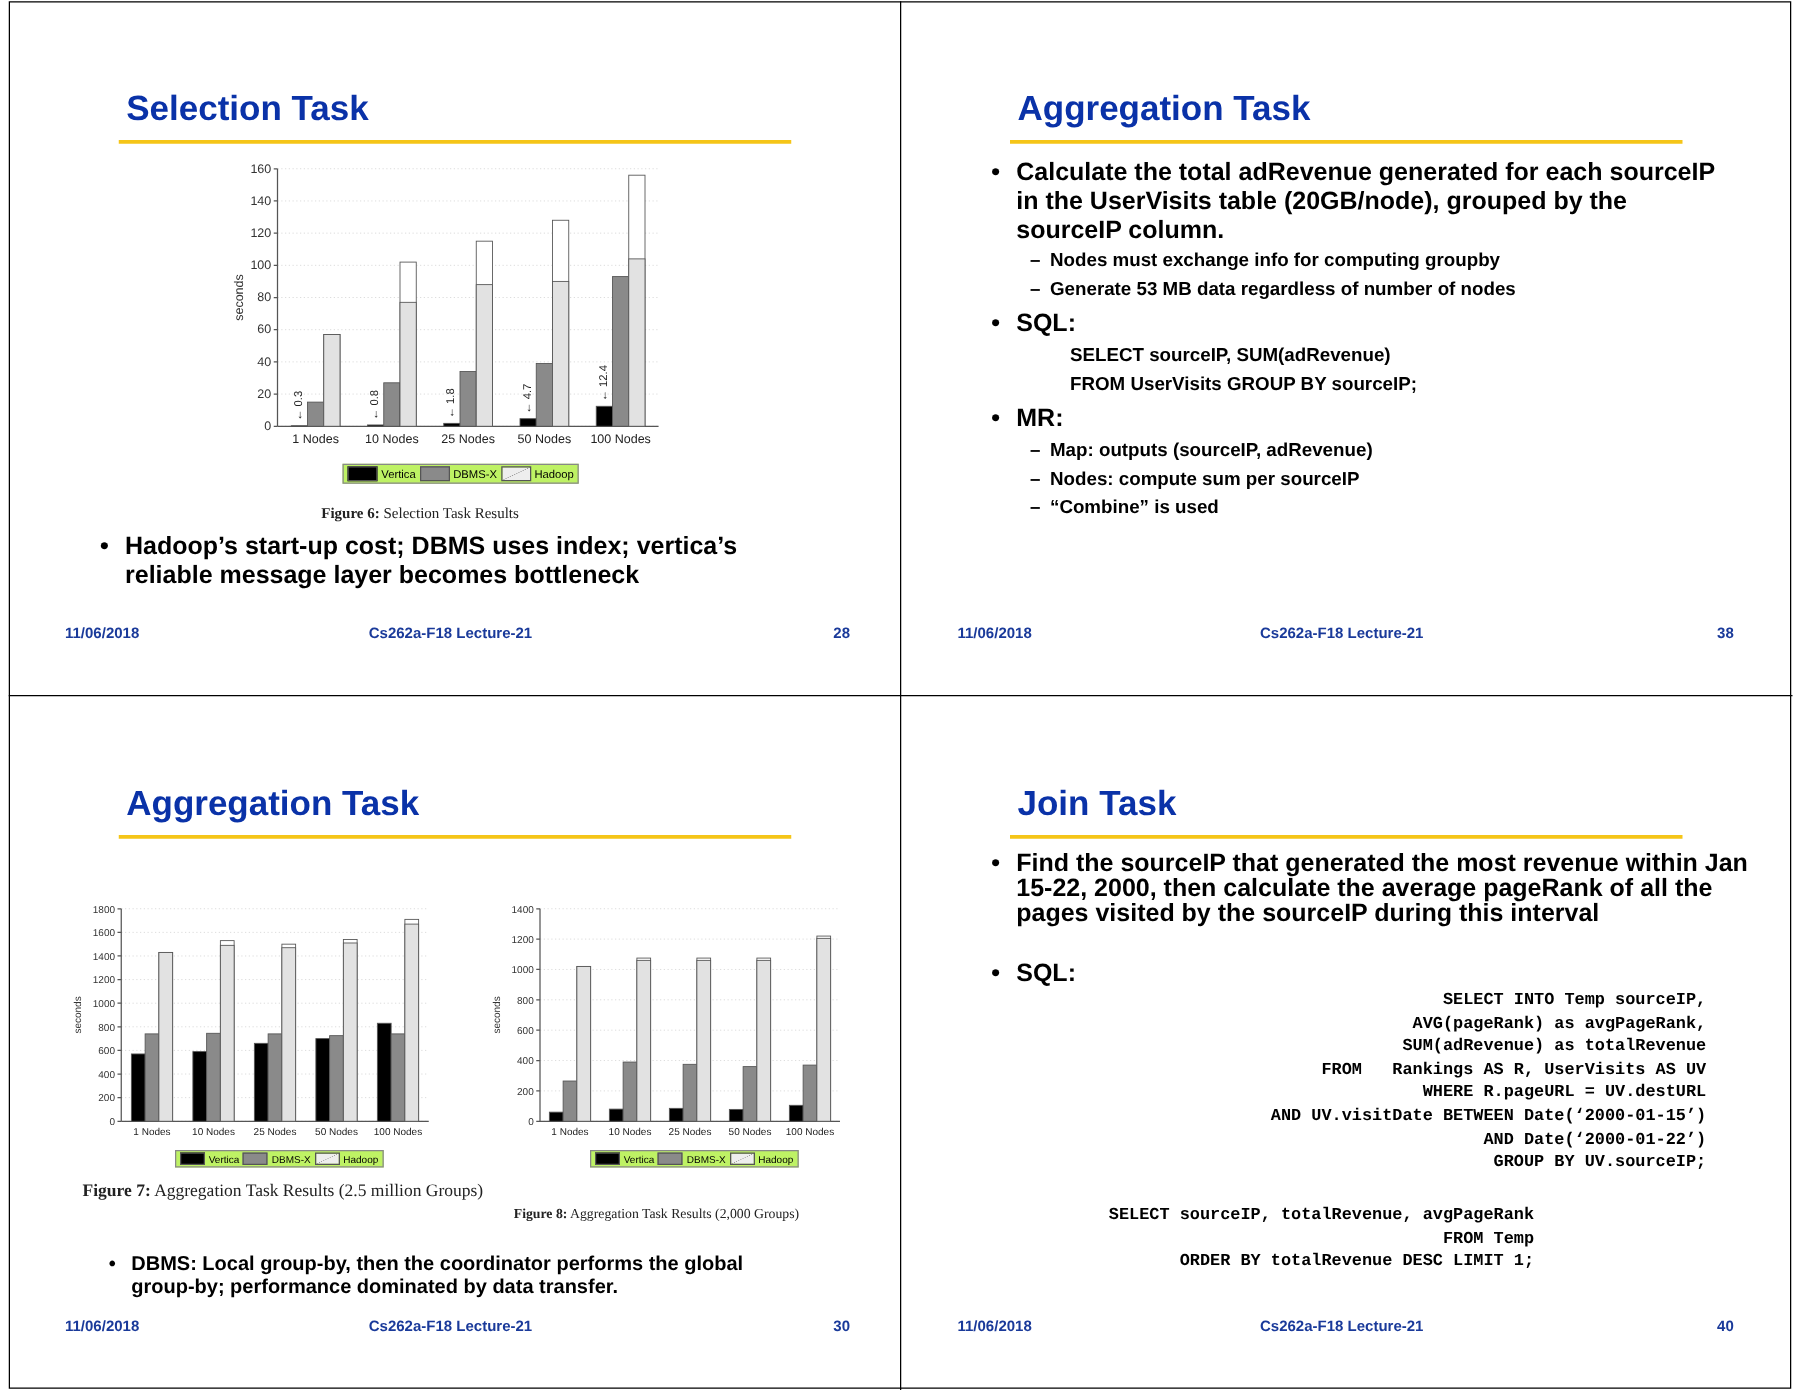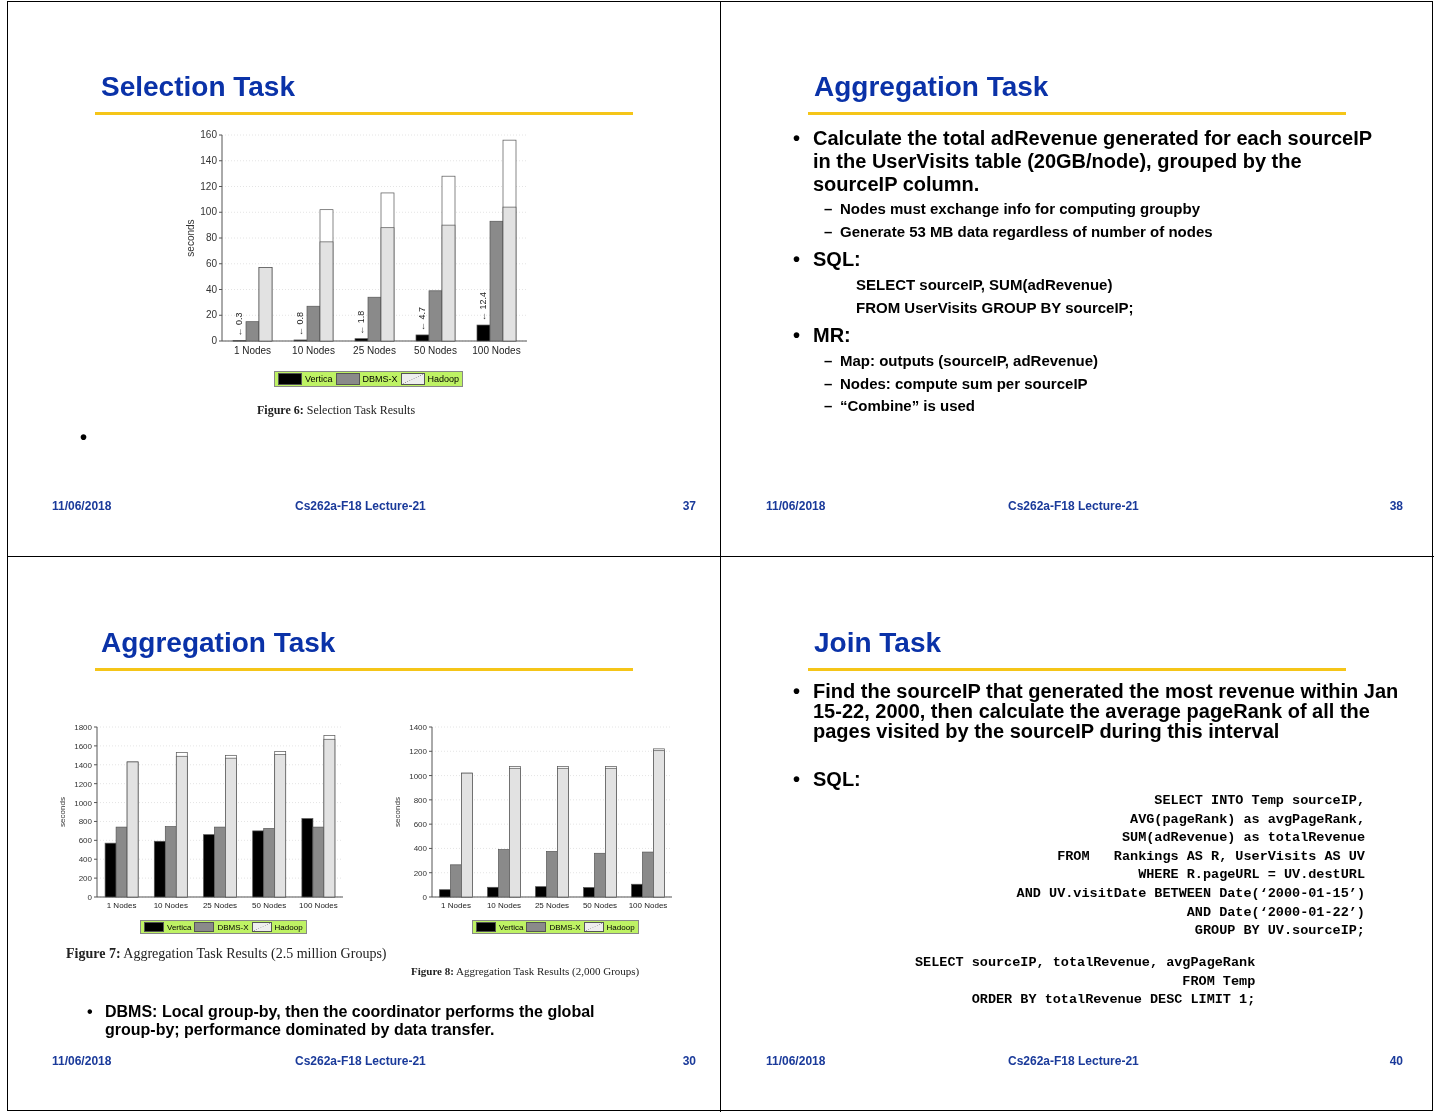--- a/index.html
+++ b/index.html
@@ -1,20 +1,20 @@
 <!DOCTYPE html>
 <html><head>
 <meta charset="utf-8">
 <style>
   html, body { margin:0; padding:0; background:#fff; }
   body { width:1440px; height:1113px; position:relative; overflow:hidden; font-family:"Liberation Sans", sans-serif; }
   .frame { position:absolute; left:7px; top:1px; width:1426px; height:1110px; border:1px solid #000; box-sizing:border-box; }
   .vline { position:absolute; left:720px; top:1px; width:1px; height:1111px; background:#000; }
   .hline { position:absolute; left:7px; top:556px; width:1427px; height:1px; background:#000; }
-  .slide { position:absolute; width:713px; height:555px;padding-left:16px; }
+  .slide { position:absolute; width:713px; height:555px; }
   .title { position:absolute; left:94px; top:70px; color:#0a32a8; font-weight:bold; font-size:28px; }
   .rule { position:absolute; left:88px; top:111px; width:538px; height:3px; background:#f5c518; }
   .footer { position:absolute; top:498px; font-size:12px; font-weight:bold; color:#1a3a9a; }
   .f-date { left:45px; }
   .f-course { left:288px; }
   .f-num { right:40px; }
   .bullet { position:absolute; font-weight:bold; color:#000; }
   .bullet .dot { position:absolute; left:-20px; }
   .sub { position:absolute; font-weight:bold; font-size:15px; }
   .sub .dash { position:absolute; left:-16px; }
@@ -100,25 +100,25 @@
   <div class="legend" style="left:267px;top:370px;">
     <span class="sw" style="background:#000"></span>
       <span>Vertica</span>
     <span class="sw" style="background:#8a8a8a"></span>
       <span>DBMS-X</span>
     <span class="sw" style="background:linear-gradient(155deg,#eee 48%,#999 50%,#eee 52%)"></span>
       <span>Hadoop</span>
   </div>
   <div class="caption" style="left:250px;top:402px;"><b>Figure 6:</b> <span>Selection Task Results</span></div>
   <div class="bullet" style="left:93px;top:425px;width:540px;font-size:20px;line-height:23px;">
-    <span class="dot">•</span>
+    <span class="dot">•</span><span>Hadoop’s start-up cost; DBMS uses index; vertica’s reliable message layer becomes bottleneck</span>
   </div>
   <div class="footer f-date">11/06/2018</div>
   <div class="footer f-course">Cs262a-F18 Lecture-21</div>
-  <div class="footer f-num">37</div>
+  <div class="footer f-num">28</div>
 </div>
 
 <div class="slide" style="left:720px;top:1px;">
   <div class="title">Aggregation Task</div>
   <div class="rule"></div>
   <div class="bullet" style="left:93px;top:126px;width:560px;font-size:20px;line-height:23px;">
     <span class="dot">•</span><span>Calculate the total adRevenue generated for each sourceIP in the UserVisits table (20GB/node), grouped by the sourceIP column.</span>
   </div>
   <div class="sub" style="left:120px;top:199px;"><span class="dash">–</span><span>Nodes must exchange info for computing groupby</span></div>
   <div class="sub" style="left:120px;top:222px;"><span class="dash">–</span><span>Generate 53 MB data regardless of number of nodes</span></div>
@@ -285,19 +285,19 @@
   </div>
   <div class="bullet" style="left:93px;top:211px;font-size:20px;"><span class="dot">•</span><span>SQL:</span></div>
   <div class="mono" style="left:167px;top:235px;">SELECT INTO Temp sourceIP,
                 AVG(pageRank) as avgPageRank,
                SUM(adRevenue) as totalRevenue
 FROM   Rankings AS R, UserVisits AS UV
 WHERE R.pageURL = UV.destURL
                 AND UV.visitDate BETWEEN Date(‘2000-01-15’)
                 AND Date(‘2000-01-22’)
 GROUP BY UV.sourceIP;</div>
-  <div class="mono" style="left:167px;top:397px;margin-left:28px;">SELECT sourceIP, totalRevenue, avgPageRank
+  <div class="mono" style="left:167px;top:407px;">SELECT sourceIP, totalRevenue, avgPageRank
 FROM Temp
 ORDER BY totalRevenue DESC LIMIT 1;</div>
   <div class="footer f-date" style="left:46px;top:497px">11/06/2018</div>
   <div class="footer f-course" style="top:497px">Cs262a-F18 Lecture-21</div>
   <div class="footer f-num" style="right:46px;top:497px">40</div>
 </div>
 
 </body></html>

